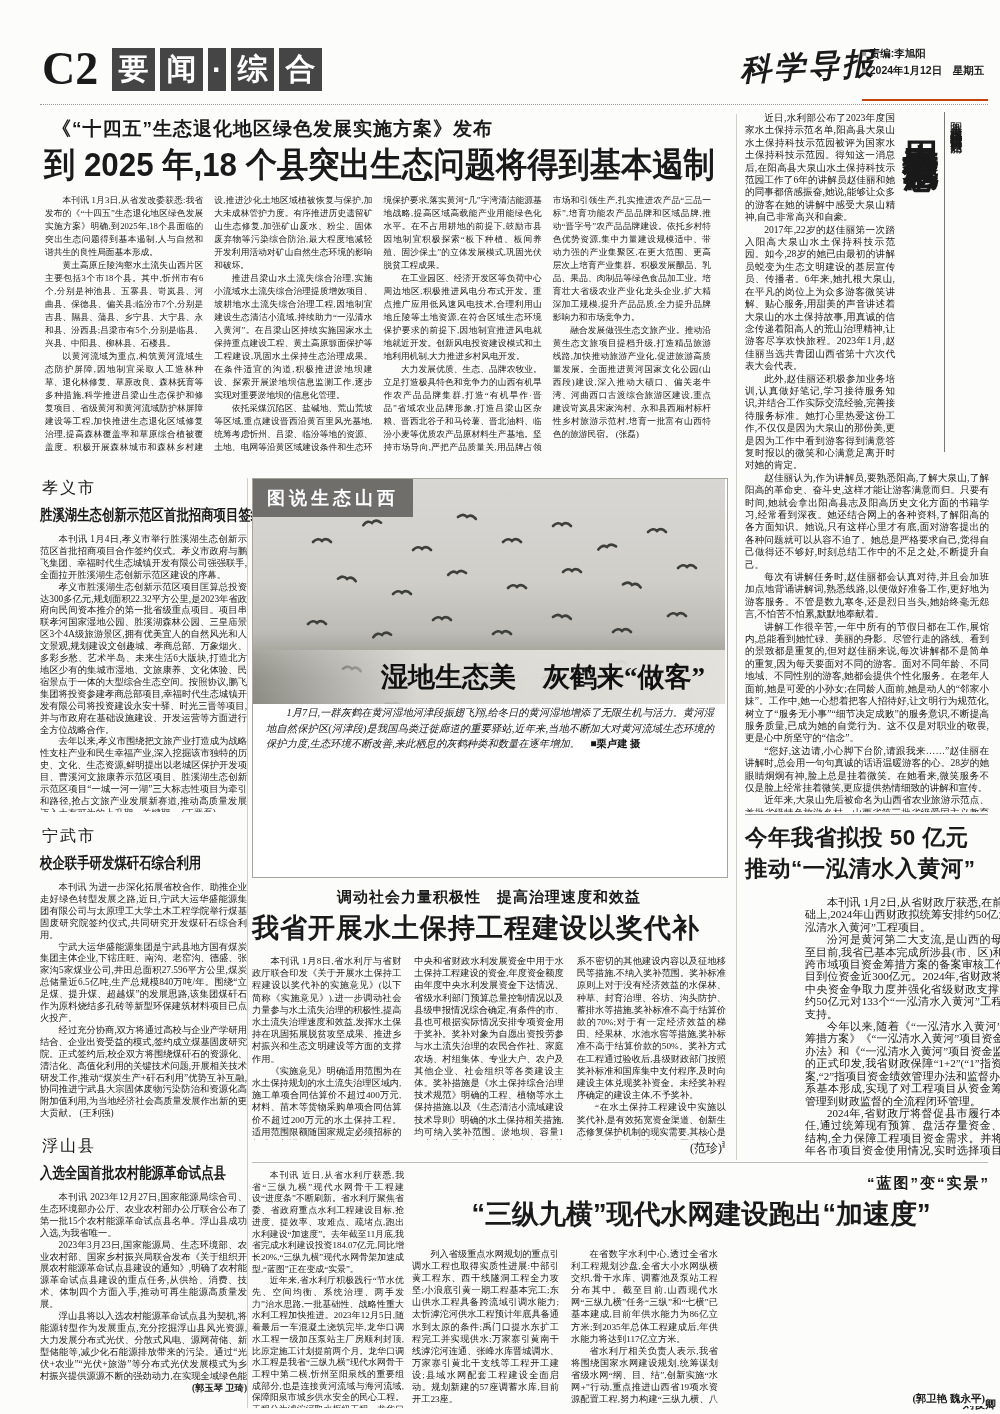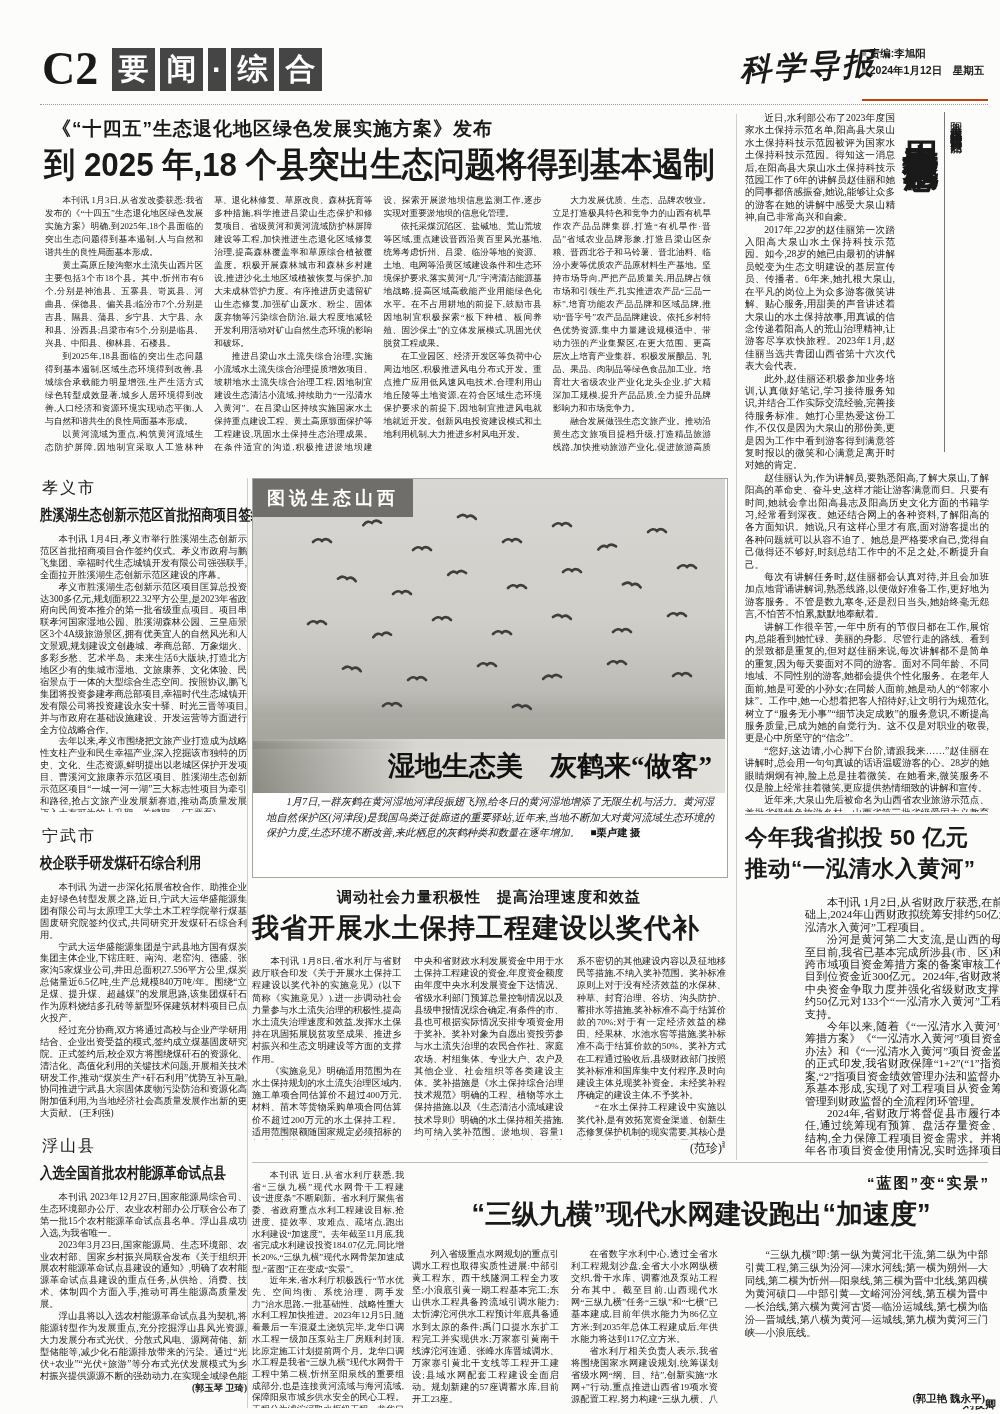--- a/index.html
+++ b/index.html
@@ -39,26 +39,26 @@
   #feature-byline{right:2px;bottom:2px;font-weight:bold;font-size:11px;background:#fcfcfa;padding:0 2px 0 8px;}
   
   #briefs{left:40px;top:476px;width:207px;}
   .city-label{font-size:16px;letter-spacing:2px;margin:2px 0 6px 2px;}
   .brief-headline{font-size:15.5px;font-weight:900;white-space:nowrap;transform:scaleX(0.80);
                   transform-origin:left top;width:128%;margin-bottom:8px;}
   .brief-body{font-size:9.3px;line-height:11.9px;overflow:hidden;}
   .brief-byline{text-align:right;font-size:9.3px;font-weight:bold;margin-top:2px;}
   
   #photo-box{left:252px;top:478px;width:474px;height:398px;border:1px solid #a5a5a0;background:#fff;}
-  #photo{position:relative;width:472px;height:314px;overflow:hidden;
+  #photo{position:relative;width:472px;height:225px;overflow:hidden;
          background:linear-gradient(#d8d7d3 0%,#cfcec9 45%,#bcbbb5 68%,#a3a29b 78%,#93928b 88%,#8b8a83 100%);}
   #photo-label{position:absolute;left:0;top:0;background:#6f6e6b;color:#fff;font-size:18px;font-weight:bold;
                letter-spacing:4px;padding:7px 14px;z-index:3;}
   #photo-title{position:absolute;right:0;bottom:0;width:100%;height:54px;line-height:54px;text-align:right;
-               padding-right:13px;box-sizing:border-box;font-size:27px;font-weight:900;color:#111;
+               padding-right:20px;box-sizing:border-box;font-size:27px;font-weight:900;color:#111;
                background:linear-gradient(90deg,rgba(222,221,216,0) 0%,rgba(228,227,222,.85) 35%,rgba(230,229,224,.95) 100%);}
   #photo-caption{padding:1px 13px 0 13px;font-size:10.3px;line-height:15.5px;font-style:italic;color:#161616;}
   #photo-caption .credit{font-weight:bold;font-style:normal;white-space:nowrap;}
   
   #award-kicker{left:252px;top:888px;width:474px;text-align:center;font-size:15px;font-weight:bold;letter-spacing:1px;}
   #award-headline{left:252px;top:910px;width:474px;text-align:left;font-size:27px;font-weight:900;letter-spacing:1px;}
   #award-body{left:252px;top:955px;width:474px;height:200px;column-count:3;column-gap:13px;column-fill:auto;
               font-size:9.2px;line-height:12.2px;overflow:hidden;}
   #award-byline{left:252px;top:1140px;width:470px;text-align:right;font-weight:normal;font-size:12px;
                 background:#fcfcfa;}
@@ -100,21 +100,20 @@
   <div class="abs vrule" style="left:247px;top:478px;height:930px;"></div>
   <div class="abs vrule" style="left:736px;top:114px;height:1046px;"></div>
   <div class="abs hrule" style="left:745px;top:814px;width:243px;"></div>
   <div class="abs" id="bottom-rule"></div>
 
   <div class="abs sans" id="lead-kicker">《“十四五”生态退化地区绿色发展实施方案》发布</div>
   <div class="abs sans" id="lead-headline">到 2025 年,18 个县突出生态问题将得到基本遏制</div>
   <div class="abs body-txt" id="lead-body">
       <p>本刊讯 1月3日,从省发改委获悉:我省发布的《“十四五”生态退化地区绿色发展实施方案》明确,到2025年,18个县面临的突出生态问题得到基本遏制,人与自然和谐共生的良性局面基本形成。</p>
       <p>黄土高原丘陵沟壑水土流失山西片区主要包括3个市18个县。其中,忻州市有6个,分别是神池县、五寨县、岢岚县、河曲县、保德县、偏关县;临汾市7个,分别是吉县、隰县、蒲县、乡宁县、大宁县、永和县、汾西县;吕梁市有5个,分别是临县、兴县、中阳县、柳林县、石楼县。</p>
-      <p>到2025年,18县面临的突出生态问题得到基本遏制,区域生态环境得到改善,县城综合承载能力明显增强,生产生活方式绿色转型成效显著,城乡人居环境得到改善,人口经济和资源环境实现动态平衡,人与自然和谐共生的良性局面基本形成。</p>
       <p>以黄河流域为重点,构筑黄河流域生态防护屏障,因地制宜采取人工造林种草、退化林修复、草原改良、森林抚育等多种措施,科学推进吕梁山生态保护和修复项目、省级黄河和黄河流域防护林屏障建设等工程,加快推进生态退化区域修复治理,提高森林覆盖率和草原综合植被覆盖度。积极开展森林城市和森林乡村建设,推进沙化土地区域植被恢复与保护,加大未成林管护力度。有序推进历史遗留矿山生态修复,加强矿山废水、粉尘、固体废弃物等污染综合防治,最大程度地减轻开发利用活动对矿山自然生态环境的影响和破坏。</p>
       <p>推进吕梁山水土流失综合治理,实施小流域水土流失综合治理提质增效项目、坡耕地水土流失综合治理工程,因地制宜建设生态清洁小流域,持续助力“一泓清水入黄河”。在吕梁山区持续实施国家水土保持重点建设工程、黄土高原塬面保护等工程建设,巩固水土保持生态治理成果。在条件适宜的沟道,积极推进淤地坝建设、探索开展淤地坝信息监测工作,逐步实现对重要淤地坝的信息化管理。</p>
       <p>依托采煤沉陷区、盐碱地、荒山荒坡等区域,重点建设晋西沿黄百里风光基地,统筹考虑忻州、吕梁、临汾等地的资源、土地、电网等沿黄区域建设条件和生态环境保护要求,落实黄河“几”字湾清洁能源基地战略,提高区域高载能产业用能绿色化水平。在不占用耕地的前提下,鼓励市县因地制宜积极探索“板下种植、板间养殖、固沙保土”的立体发展模式,巩固光伏脱贫工程成果。</p>
       <p>在工业园区、经济开发区等负荷中心周边地区,积极推进风电分布式开发。重点推广应用低风速风电技术,合理利用山地丘陵等土地资源,在符合区域生态环境保护要求的前提下,因地制宜推进风电就地就近开发。创新风电投资建设模式和土地利用机制,大力推进乡村风电开发。</p>
       <p>大力发展优质、生态、品牌农牧业。立足打造极具特色和竞争力的山西有机旱作农产品品牌集群,打造“有机旱作·晋品”省域农业品牌形象,打造吕梁山区杂粮、晋西北谷子和马铃薯、晋北油料、临汾小麦等优质农产品原材料生产基地。坚持市场导向,严把产品质量关,用品牌占领市场和引领生产,扎实推进农产品“三品一标”,培育功能农产品品牌和区域品牌,推动“晋字号”农产品品牌建设。依托乡村特色优势资源,集中力量建设规模适中、带动力强的产业集聚区,在更大范围、更高层次上培育产业集群。积极发展酿品、乳品、果品、肉制品等绿色食品加工业。培育壮大省级农业产业化龙头企业,扩大精深加工规模,提升产品品质,全力提升品牌影响力和市场竞争力。</p>
       <p>融合发展做强生态文旅产业。推动沿黄生态文旅项目提档升级,打造精品旅游线路,加快推动旅游产业化,促进旅游高质量发展。全面推进黄河国家文化公园(山西段)建设,深入推动大碛口、偏关老牛湾、河曲西口古渡综合旅游区建设,重点建设岢岚县宋家沟村、永和县西厢村标杆性乡村旅游示范村,培育一批富有山西特色的旅游民宿。 (张磊)</p>
     </div>
 
   <div class="abs body-txt" id="feature">
     <div id="feature-float">
@@ -234,18 +233,15 @@
       <p>本刊讯 近日,从省水利厅获悉,我省“三纵九横”现代水网骨干工程建设“进度条”不断刷新。省水利厅聚焦省委、省政府重点水利工程建设目标,抢进度、提效率、攻难点、疏堵点,跑出水利建设“加速度”。去年截至11月底,我省完成水利建设投资184.07亿元,同比增长20%,“三纵九横”现代水网骨架加速成型,“蓝图”正在变成“实景”。</p>
       <p>近年来,省水利厅积极践行“节水优先、空间均衡、系统治理、两手发力”治水思路,一批基础性、战略性重大水利工程加快推进。2023年12月5日,随着最后一车混凝土浇筑完毕,龙华口调水工程一级加压泵站主厂房顺利封顶,比原定施工计划提前两个月。龙华口调水工程是我省“三纵九横”现代水网骨干工程中第二横,忻州至阳泉线的重要组成部分,也是连接黄河流域与海河流域,保障阳泉市城乡供水安全的民心工程。工程分为滹沱河取水枢纽工程、龙华口水库补水工程、龙华口水库向盂县和阳泉市区调水工程3个部分,总投资20.3亿元,设计年供水能力5000万立方米。工程建成后将改变阳泉市供水单一水源现状,为城乡安全饮水加上“双保险”,目前工程已完成80%。</p>
     </div>
   <div class="abs sans" id="wn-kicker">“蓝图”变“实景”</div>
   <div class="abs sans" id="wn-headline">“三纵九横”现代水网建设跑出“加速度”</div>
   <div class="abs body-txt" id="wn-middle">
       <p>列入省级重点水网规划的重点引调水工程也取得实质性进展:中部引黄工程东、西干线隧洞工程全力攻坚;小浪底引黄一期工程基本完工;东山供水工程具备跨流域引调水能力;太忻滹沱河供水工程预计年底具备通水到太原的条件;禹门口提水东扩工程完工并实现供水;万家寨引黄南干线滹沱河连通、张峰水库晋城调水、万家寨引黄北干支线等工程开工建设;县域水网配套工程建设全面启动。规划新建的57座调蓄水库,目前开工23座。</p>
       <p>在省数字水利中心,透过全省水利工程规划沙盘,全省大小水网纵横交织,骨干水库、调蓄池及泵站工程分布其中。截至目前,山西现代水网“三纵九横”任务“三纵”和“七横”已基本建成,目前年供水能力为86亿立方米;到2035年总体工程建成后,年供水能力将达到117亿立方米。</p>
       <p>省水利厅相关负责人表示,我省将围绕国家水网建设规划,统筹谋划省级水网“纲、目、结”,创新实施“水网+”行动,重点推进山西省19项水资源配置工程,努力构建“三纵九横、八河连通、多源互补、丰枯调剂、蓄泄拦排、河湖安澜、水清岸绿、河畅泉涌、智慧联动、调控有序”的现代水网骨干架构。</p>
     </div>
-  <div class="abs body-txt" id="wn-tail">
-      <p>“三纵九横”即:第一纵为黄河北干流,第二纵为中部引黄工程,第三纵为汾河—涑水河线;第一横为朔州—大同线,第二横为忻州—阳泉线,第三横为晋中北线,第四横为黄河碛口—中部引黄—文峪河汾河线,第五横为晋中—长治线,第六横为黄河古贤—临汾运城线,第七横为临汾—晋城线,第八横为黄河—运城线,第九横为黄河三门峡—小浪底线。</p>
-    </div>
   <div class="abs" id="wn-byline">(郭卫艳 魏永平)</div>
 
 </div>
 
 </body></html>

